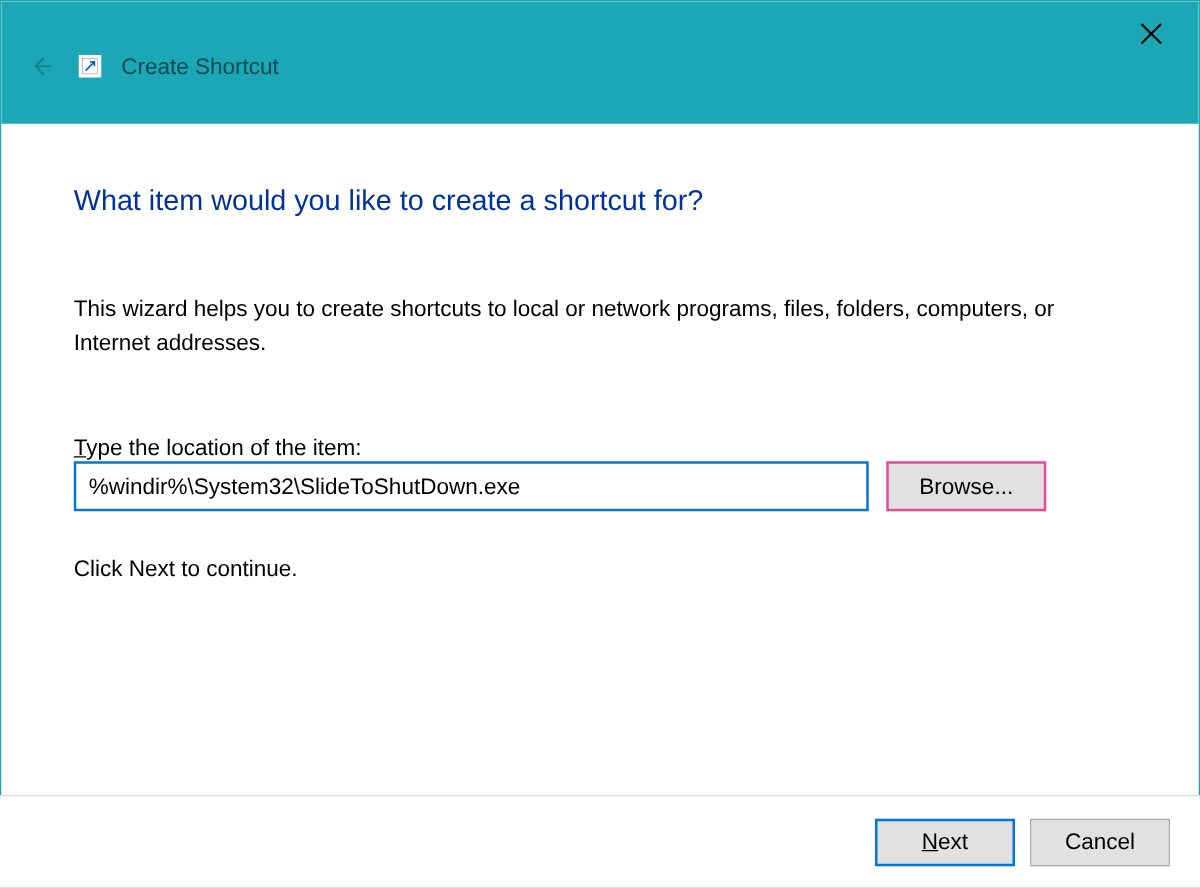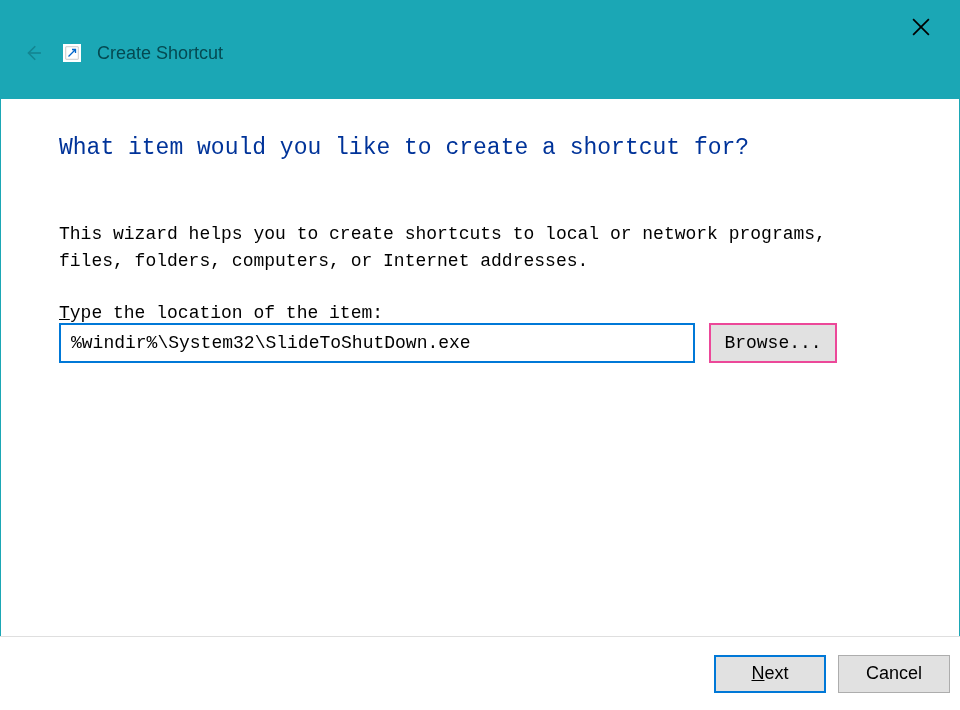--- a/index.html
+++ b/index.html
@@ -65,34 +65,33 @@
       justify-content: center;
       font-size: 10px;
       color: #333;
     }
     .title-text {
       color: #044a52;
       font-size: 18px;
       font-weight: 400;
     }
     .content {
-      padding: 36px 58px 0 58px;
-      font-family: Liberation Mono, monospace;
+      padding: 48px 58px 0 58px;
     }
     .heading {
       color: #003399;
       font-size: 23px;
       font-weight: 400;
       margin-bottom: 60px;
     }
     .description {
       color: #000000;
       font-size: 18px;
       line-height: 1.5;
-      margin-bottom: 28px;
+      margin-bottom: 60px;
     }
     .input-label {
       color: #000000;
       font-size: 18px;
     }
     .input-label .underline {
       text-decoration: underline;
     }
     .input-row {
       display: flex;
@@ -127,21 +126,21 @@
     .footer {
       position: absolute;
       bottom: 0;
       left: 0;
       right: 0;
       height: 74px;
       border-top: 1px solid #dfdfdf;
       display: flex;
       align-items: center;
       justify-content: flex-end;
-      padding-right: 10px;
+      padding-right: 24px;
       gap: 12px;
       background: #ffffff;
     }
     .next-btn {
       width: 112px;
       height: 38px;
       background: #e1e1e1;
       border: 2px solid #0078d7;
       font-size: 18px;
       font-family: inherit;
@@ -190,18 +189,19 @@
 </div>
 
 <div class="content">
   <div class="heading">What item would you like to create a shortcut for?</div>
   <div class="description">This wizard helps you to create shortcuts to local or network programs, files, folders, computers, or Internet addresses.</div>
   <div class="input-label"><span class="underline">T</span><span>ype the location of the item:</span></div>
   <div class="input-row">
     <input type="text" class="location-input" value="%windir%\System32\SlideToShutDown.exe" style="">
     <button class="browse-btn">Browse...</button>
   </div>
+  <div class="continue-text">Click Next to continue.</div>
 </div>
 
 <div class="footer">
   <button class="next-btn"><span class="underline">N</span><span>ext</span></button>
   <button class="cancel-btn">Cancel</button>
 </div>
 
 </body></html>

